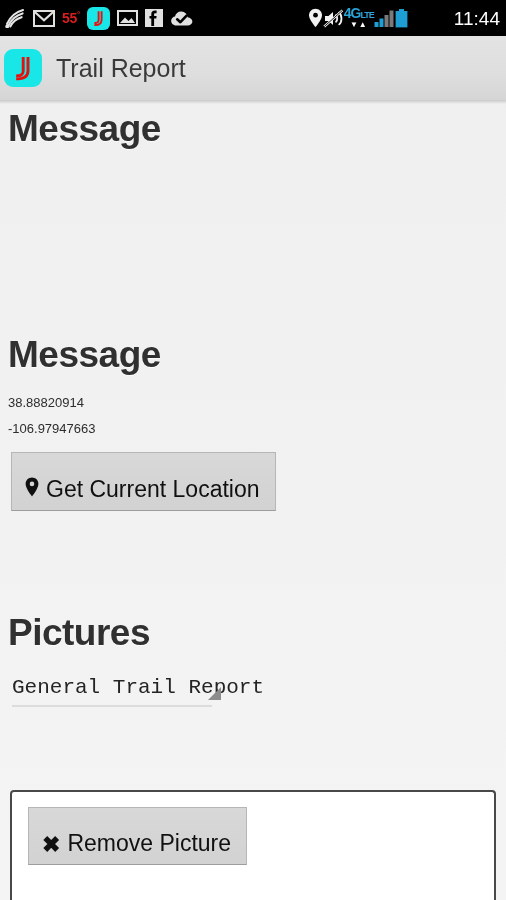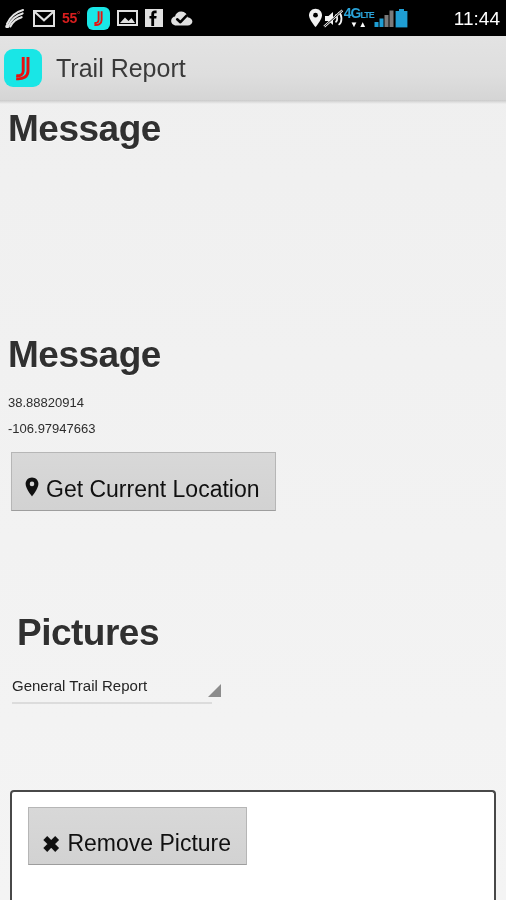--- a/index.html
+++ b/index.html
@@ -219,24 +219,25 @@
   
   #tag-spinner {
     position: absolute;
     left: 12px; top: 573px;
     width: 200px;
     padding-bottom: 7px;
     border-bottom: 2px solid #dcdcdc;
     box-sizing: border-box;
   }
   #tag-value {
-    font-size: 15px;
+    font-size: 21px;
     color: #242424;
     line-height: 1;
     white-space: nowrap;
+    font-family: Liberation Mono, monospace;
   }
   #tag-arrow {
     position: absolute;
     right: -9px; bottom: 5px;
     width: 0; height: 0;
     border-left: 13px solid transparent;
     border-bottom: 13px solid #8c8c8c;
   }
 
   
@@ -403,21 +404,21 @@
       </span>
       <span>Get Current Location</span>
     </button>
 
 
     <div id="tag-spinner">
       <span id="tag-value">General Trail Report</span>
       <span id="tag-arrow"></span>
     </div>
 
-    <h2 class="section-head" style="position:absolute; left:0; top:510px;margin-left:9px;">Pictures</h2>
+    <h2 class="section-head" style="position:absolute; left:0; top:510px;">Pictures</h2>
 
     <div id="pictures-box">
       <button class="btn" id="remove-picture-btn">
         <span class="x-glyph">✖</span>
         <span>Remove Picture</span>
       </button>
     </div>
 
   </div>
 </div>

